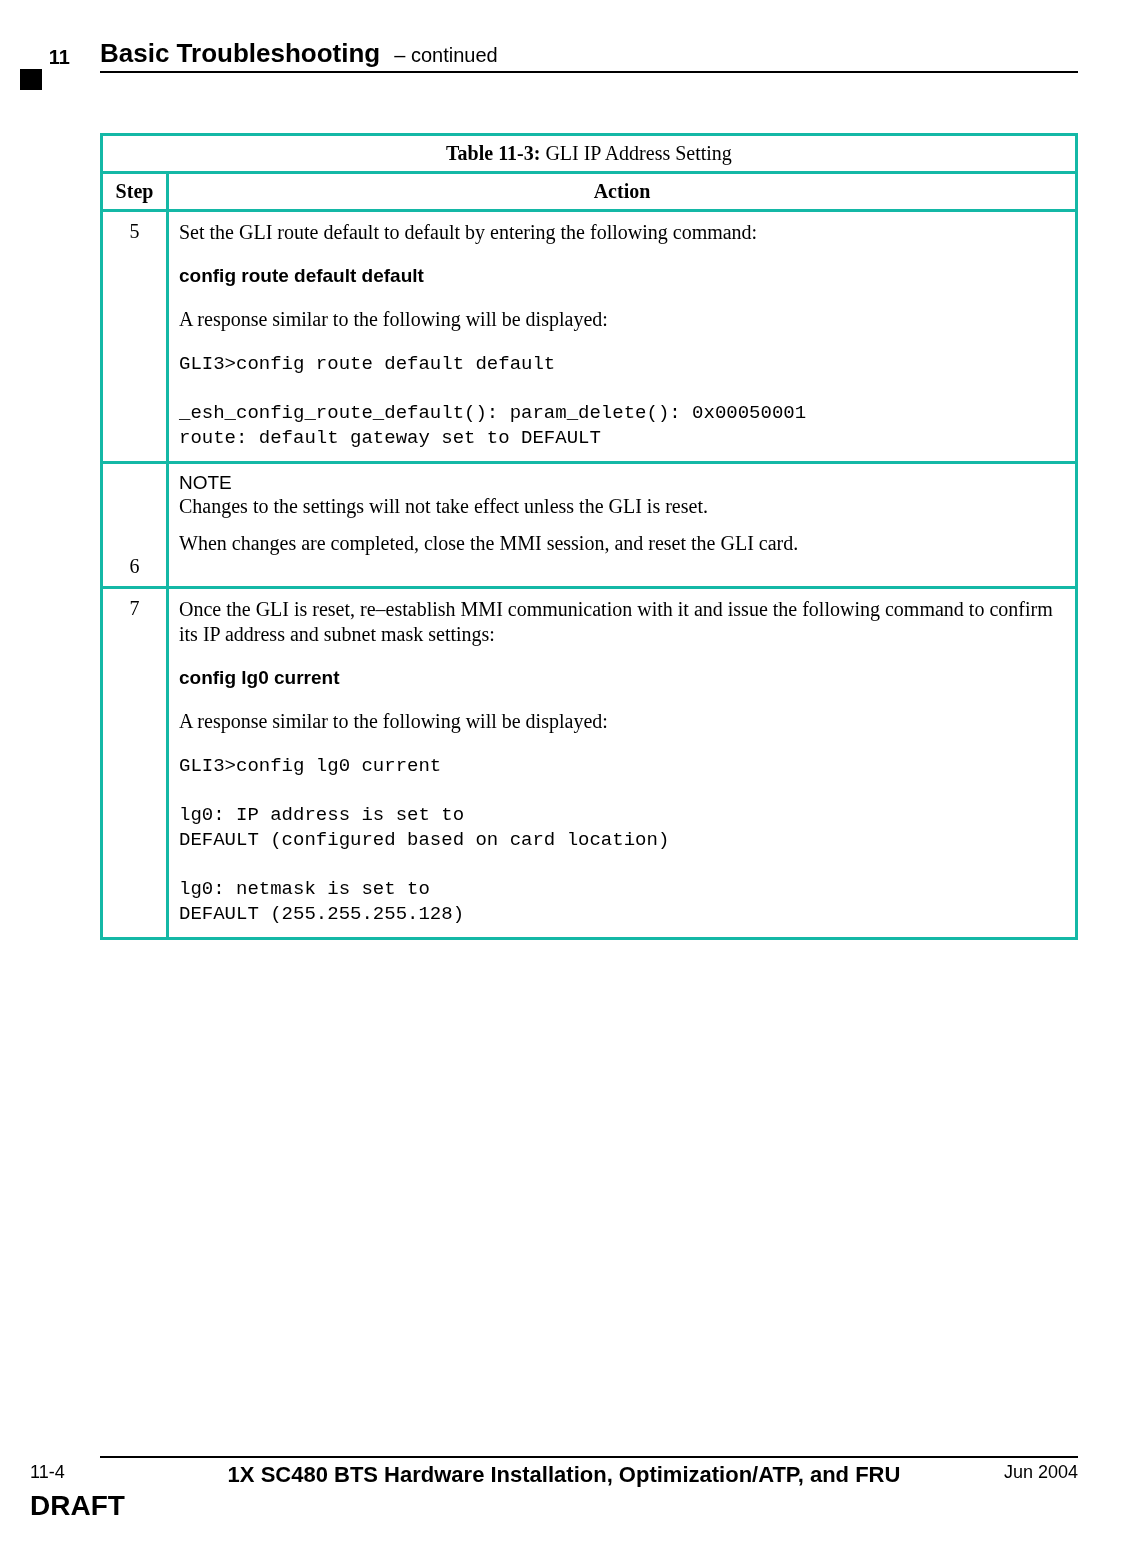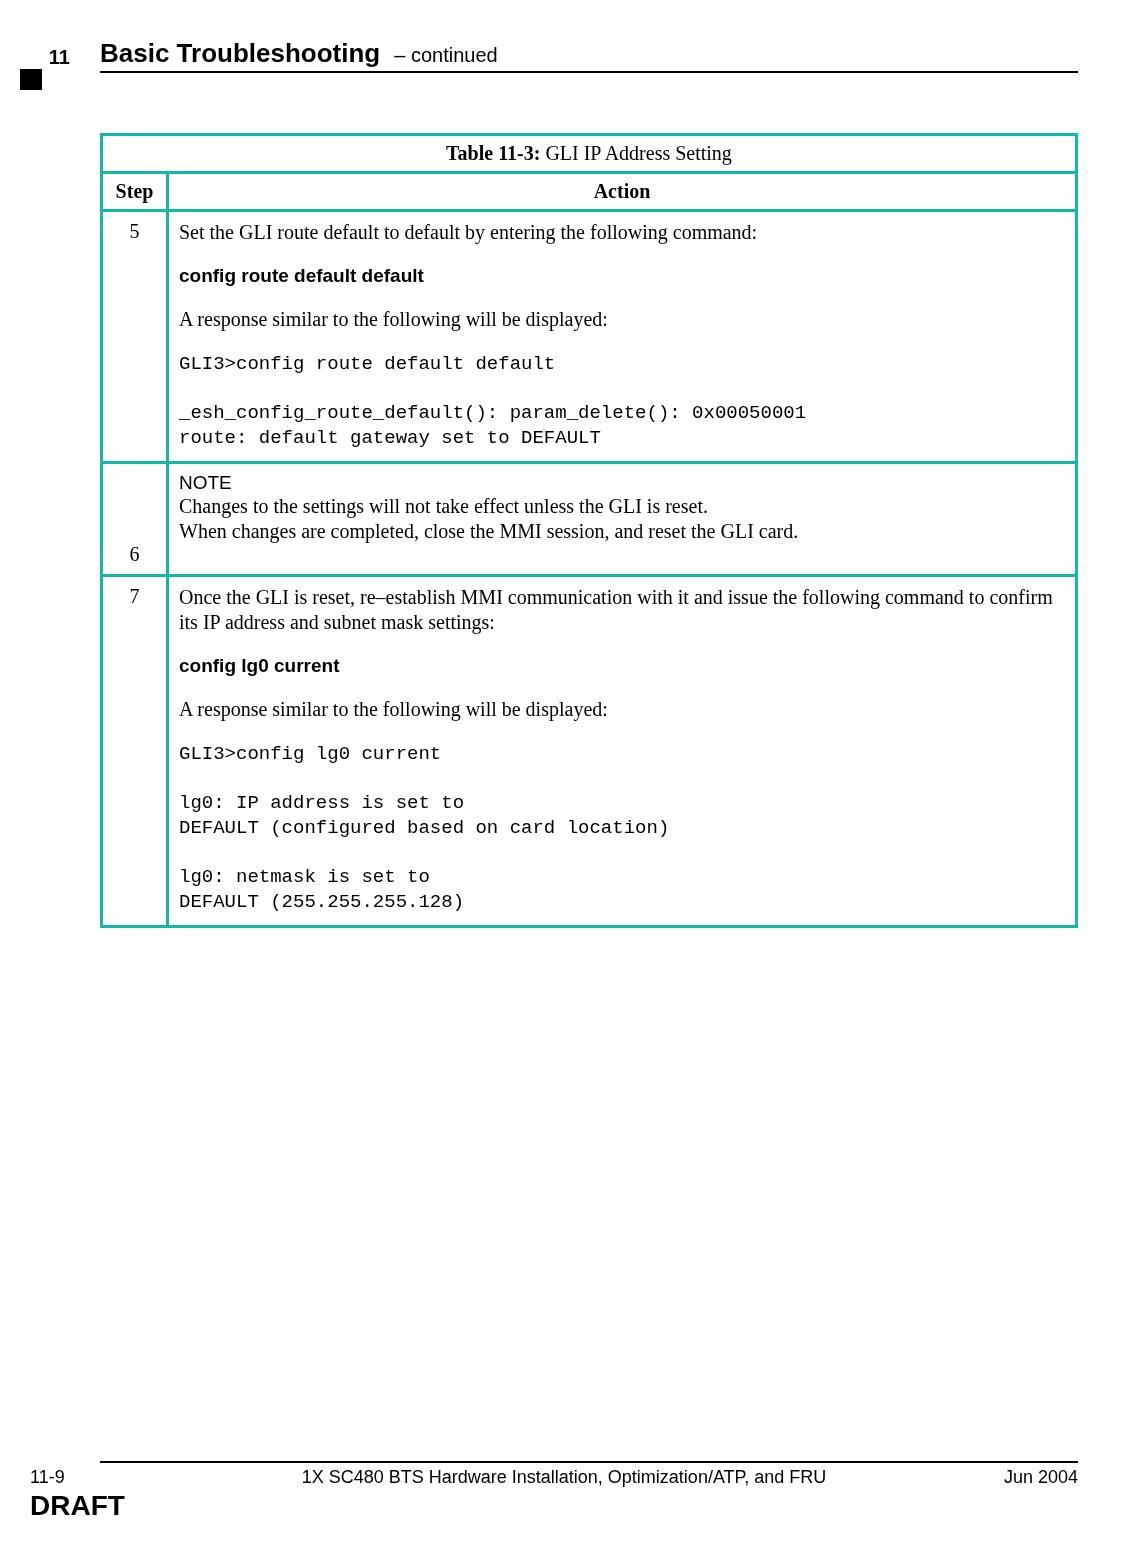--- a/index.html
+++ b/index.html
@@ -130,22 +130,22 @@
     font-family: Arial, Helvetica, sans-serif;
   }
   .foot-left {
     width: 150px;
     font-size: 18px;
     padding-left: 0;
   }
   .foot-center {
     flex: 1;
     text-align: center;
-    font-weight: normal;
-    font-size: 18px;
+    font-weight: bold;
+    font-size: 22px;
   }
   .foot-right {
     width: 130px;
     text-align: right;
     font-size: 18px;
   }
   .draft {
     text-align: left;
     font-family: Arial, Helvetica, sans-serif;
     font-weight: bold;
@@ -195,21 +195,21 @@
 
 _esh_config_route_default(): param_delete(): 0x00050001
 route: default gateway set to DEFAULT</div>
         </td>
       </tr>
 
       <tr>
         <td class="step-col" style="vertical-align:bottom; padding-bottom:8px;">6</td>
         <td class="action-col">
           <div class="note-head">NOTE</div>
-          <div class="para-tight" style="margin-bottom:0;">Changes to the settings will not take effect unless the GLI is reset.</div>
+          <div class="para-tight" style="margin-bottom:12px;">Changes to the settings will not take effect unless the GLI is reset.</div>
           <div class="para-tight">When changes are completed, close the MMI session, and reset the GLI card.</div>
         </td>
       </tr>
 
       <tr>
         <td class="step-col">7</td>
         <td class="action-col">
           <div class="para">Once the GLI is reset, re–establish MMI communication with it and issue the following command to confirm its IP address and subnet mask settings:</div>
           <div class="cmd-bold">config lg0 current</div>
           <div class="para">A response similar to the following will be displayed:</div>
@@ -222,20 +222,20 @@
 DEFAULT (255.255.255.128)</div>
         </td>
       </tr>
     </tbody>
       </table>
   </div>
 
   <div class="footer">
     <div class="foot-rule"></div>
     <div class="foot-row">
-      <div class="foot-left">11-9</div>
+      <div class="foot-left">11-4</div>
       <div class="foot-center">1X SC480 BTS Hardware Installation, Optimization/ATP, and FRU</div>
       <div class="foot-right">Jun 2004</div>
     </div>
     <div class="draft">DRAFT</div>
   </div>
 
 </div>
 
 </body></html>

